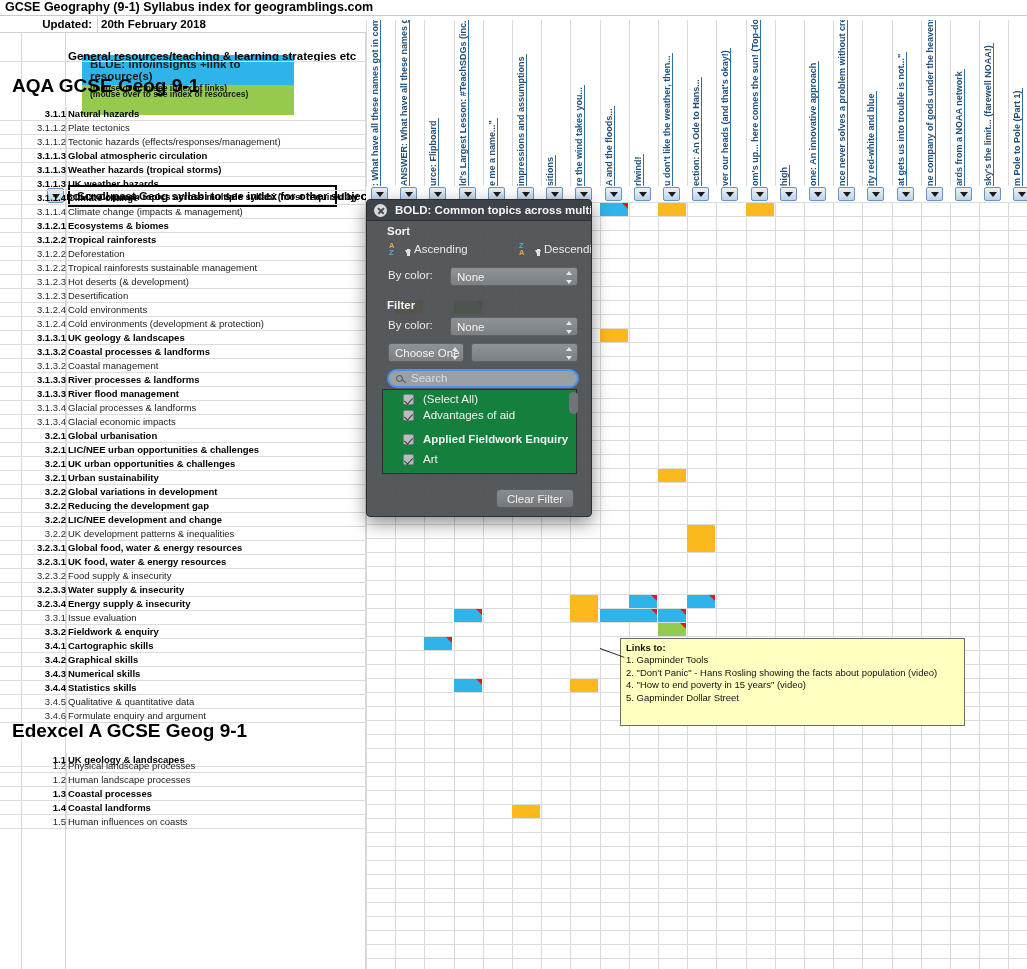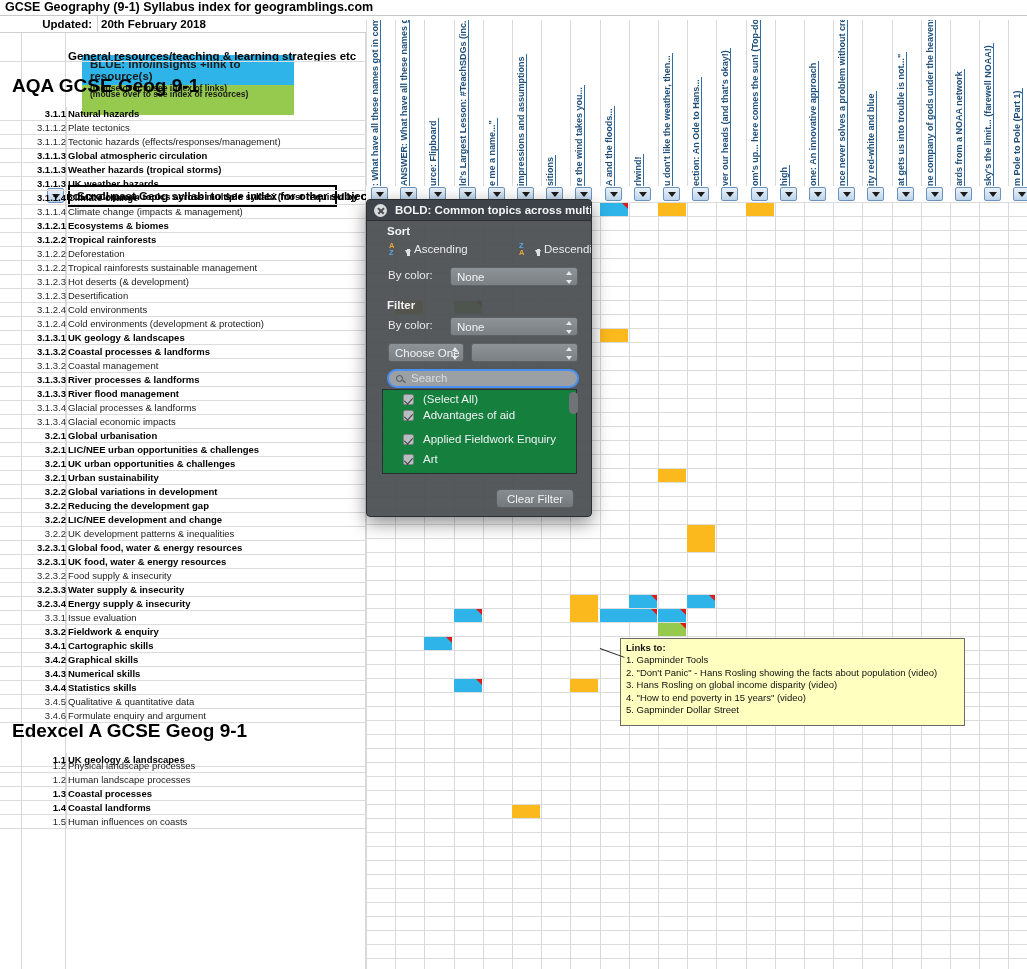--- a/index.html
+++ b/index.html
@@ -794,21 +794,20 @@
       <div class="hbtn" style="left: 560px;"></div>
       <div class="hbtn" style="left: 589px;"></div>
       <div class="hbtn" style="left: 618px;"></div>
       <div class="hbtn" style="left: 647px;"></div>
     </div>
 
   <div class="tip" id="tooltip" style="left:620px; top:638px; width:345px; height:88px;">
     <b>Links to:</b>
     <div>1. Gapminder Tools</div>
     <div>2. "Don't Panic" - Hans Rosling showing the facts about population (video)</div>
-    <div>3. Hans Rosling on global income disparity (video)</div>
     <div>4. "How to end poverty in 15 years" (video)</div>
     <div>5. Gapminder Dollar Street</div>
   </div>
   <div class="tipline" style="left:600px; top:648px; width:26px; transform: rotate(20deg);"></div>
 
   <div class="popover">
     <div class="pop-title">BOLD: Common topics across multi...</div>
     <div class="pop-close"></div>
 
     <div class="sec-label" style="left:20px; top:25px;">Sort</div>
@@ -857,21 +856,21 @@
 
     <div class="listbox" style="left:15px; top:189px; width:195px; height:85px;">
       <div class="lrow" style="top:0px;">
         <span class="chk"></span>
         <span class="lbl">(Select All)</span>
       </div>
       <div class="lrow" style="top:16px;">
         <span class="chk"></span>
         <span class="lbl">Advantages of aid</span>
       </div>
-      <div class="lrow" style="top:40px;">
+      <div class="lrow" style="top:40px;font-weight:bold;">
         <span class="chk"></span>
         <span class="lbl">Applied Fieldwork Enquiry</span>
       </div>
       <div class="lrow" style="top:60px;">
         <span class="chk"></span>
         <span class="lbl">Art</span>
       </div>
     </div>
     <div class="vscroll" style="left:202px; top:192px; height:22px;"></div>
 

